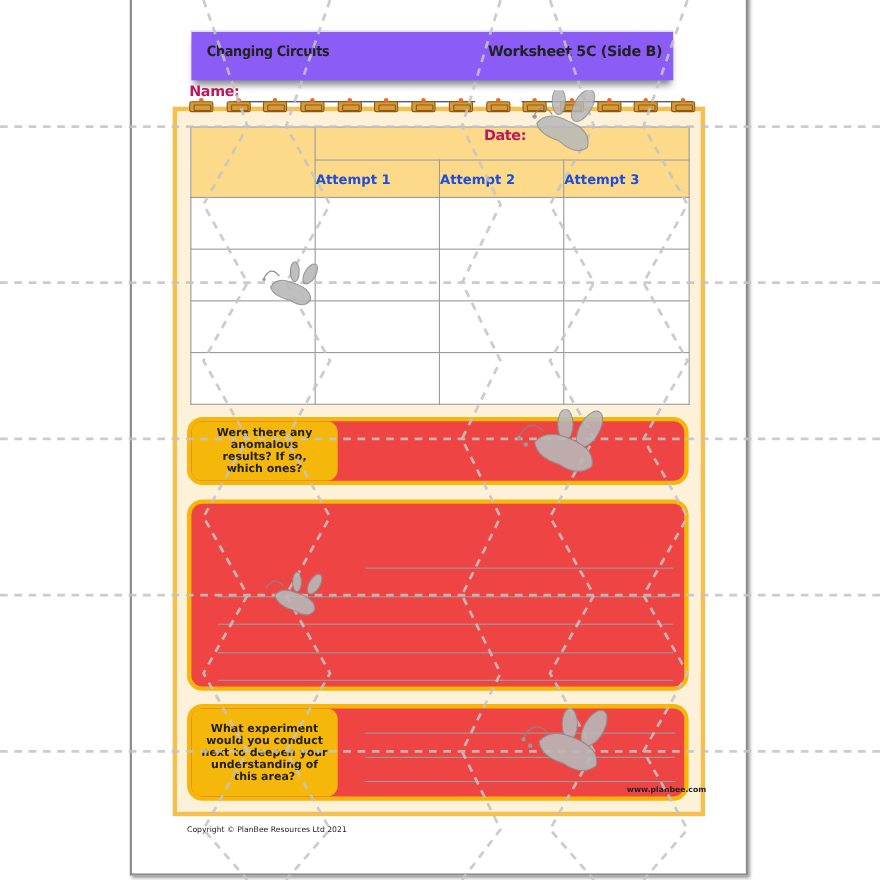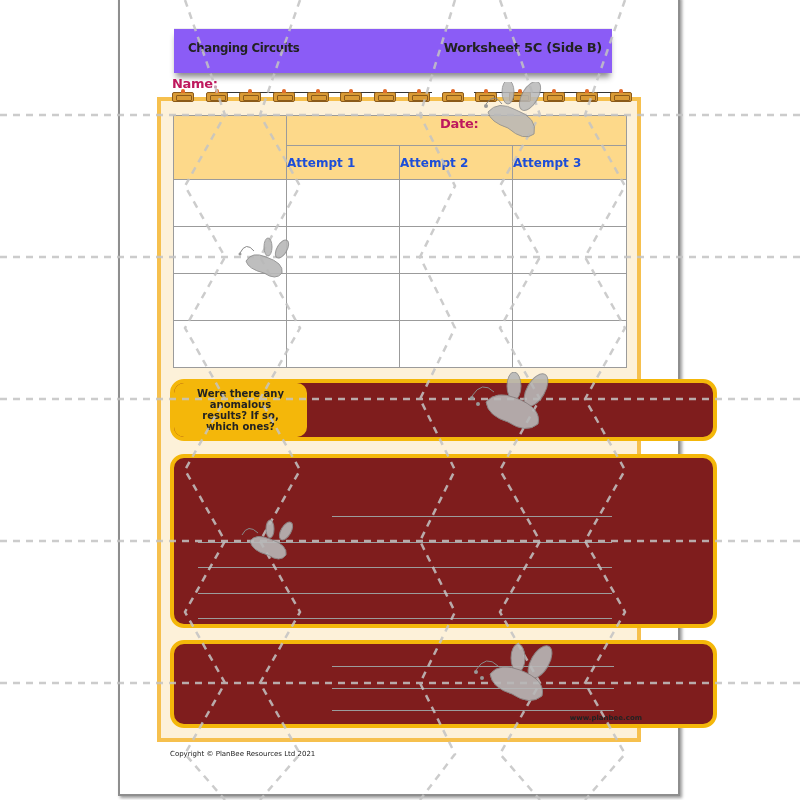--- a/index.html
+++ b/index.html
@@ -13,21 +13,21 @@
     .field-line { position:absolute; top:92px; height:1px; background:#333; z-index:3; }
     .frame { position:absolute; left:157px; top:97px; width:484px; height:645px; background:#fdf1d9; border:4px solid #f6c04e; box-sizing:border-box; z-index:1; }
     .battery-row { position:absolute; left:172px; top:92px; width:460px; height:12px; display:flex; justify-content:space-between; z-index:4; }
     .battery { width:22px; height:10px; background:#d99a35; border:1px solid #8a5a1a; border-radius:2px; position:relative; box-sizing:border-box; }
     .battery::before { content:""; position:absolute; left:8px; top:-4px; width:4px; height:4px; background:#e06b2a; border-radius:2px 2px 0 0; }
     .battery::after { content:""; position:absolute; left:3px; top:2px; width:14px; height:4px; border:1px solid #8a5a1a; border-radius:1px; }
     table.results { position:absolute; left:173px; top:115px; width:453px; border-collapse:collapse; z-index:2; table-layout:fixed; }
     table.results td, table.results th { border:1px solid #9b9b9b; padding:0; }
     table.results th { background:#fdd98a; font-weight:bold; font-size:12px; color:#1d4ed8; text-align:left; }
     table.results td { background:#fff; height:46px; }
-    .panel { position:absolute; left:170px; width:547px; background:#7f1d1d; border:4px solid #f4b70a; border-radius:14px; box-sizing:border-box; z-index:2; overflow:hidden; }
+    .panel { position:absolute; left:170px; width:456px; background:#ef4444; border:4px solid #f4b70a; border-radius:14px; box-sizing:border-box; z-index:2; overflow:hidden; }
     .panel-label { position:absolute; left:0; top:0; background:#f4b70a; color:#222; font-weight:bold; font-size:10px; text-align:center; display:flex; align-items:center; justify-content:center; line-height:11px; }
     .ruled { position:absolute; height:1px; background:#9c9c9c; }
     .footer-left { position:absolute; left:170px; top:750px; font-size:7px; font-weight:normal; color:#222; z-index:3; }
     .footer-right { position:absolute; right:158px; top:714px; font-size:7px; font-weight:bold; color:#222; z-index:3; }
     .bee { position:absolute; z-index:6; }
   </style>
 </head>
 <body>
 
 <div class="page"></div>
@@ -114,20 +114,23 @@
 
 <div class="panel" style="top:454px;height:174px;">
   <div class="ruled" style="left:158px;width:280px;top:58px;"></div>
   <div class="ruled" style="left:24px;width:414px;top:84px;"></div>
   <div class="ruled" style="left:24px;width:414px;top:109px;"></div>
   <div class="ruled" style="left:24px;width:414px;top:135px;"></div>
   <div class="ruled" style="left:24px;width:414px;top:160px;"></div>
 </div>
 
 <div class="panel" style="top:640px;height:88px;">
+  <div class="panel-label" style="width:133px;height:80px;border-radius:0 10px 10px 0;">
+    <span style="width:120px;font-size:10px;">What experiment would you conduct next to deepen your understanding of this area?</span>
+  </div>
   <div class="ruled" style="left:158px;width:282px;top:22px;"></div>
   <div class="ruled" style="left:158px;width:282px;top:44px;"></div>
   <div class="ruled" style="left:158px;width:282px;top:66px;"></div>
 </div>
 
 <span class="footer-left">Copyright © PlanBee Resources Ltd 2021</span>
 <span class="footer-right">www.planbee.com</span>
 
 <svg class="hex-layer" viewBox="0 0 800 800">
   <g fill="none" stroke="#c4c4c4" stroke-width="2.5" stroke-dasharray="7,6" opacity="0.85">

